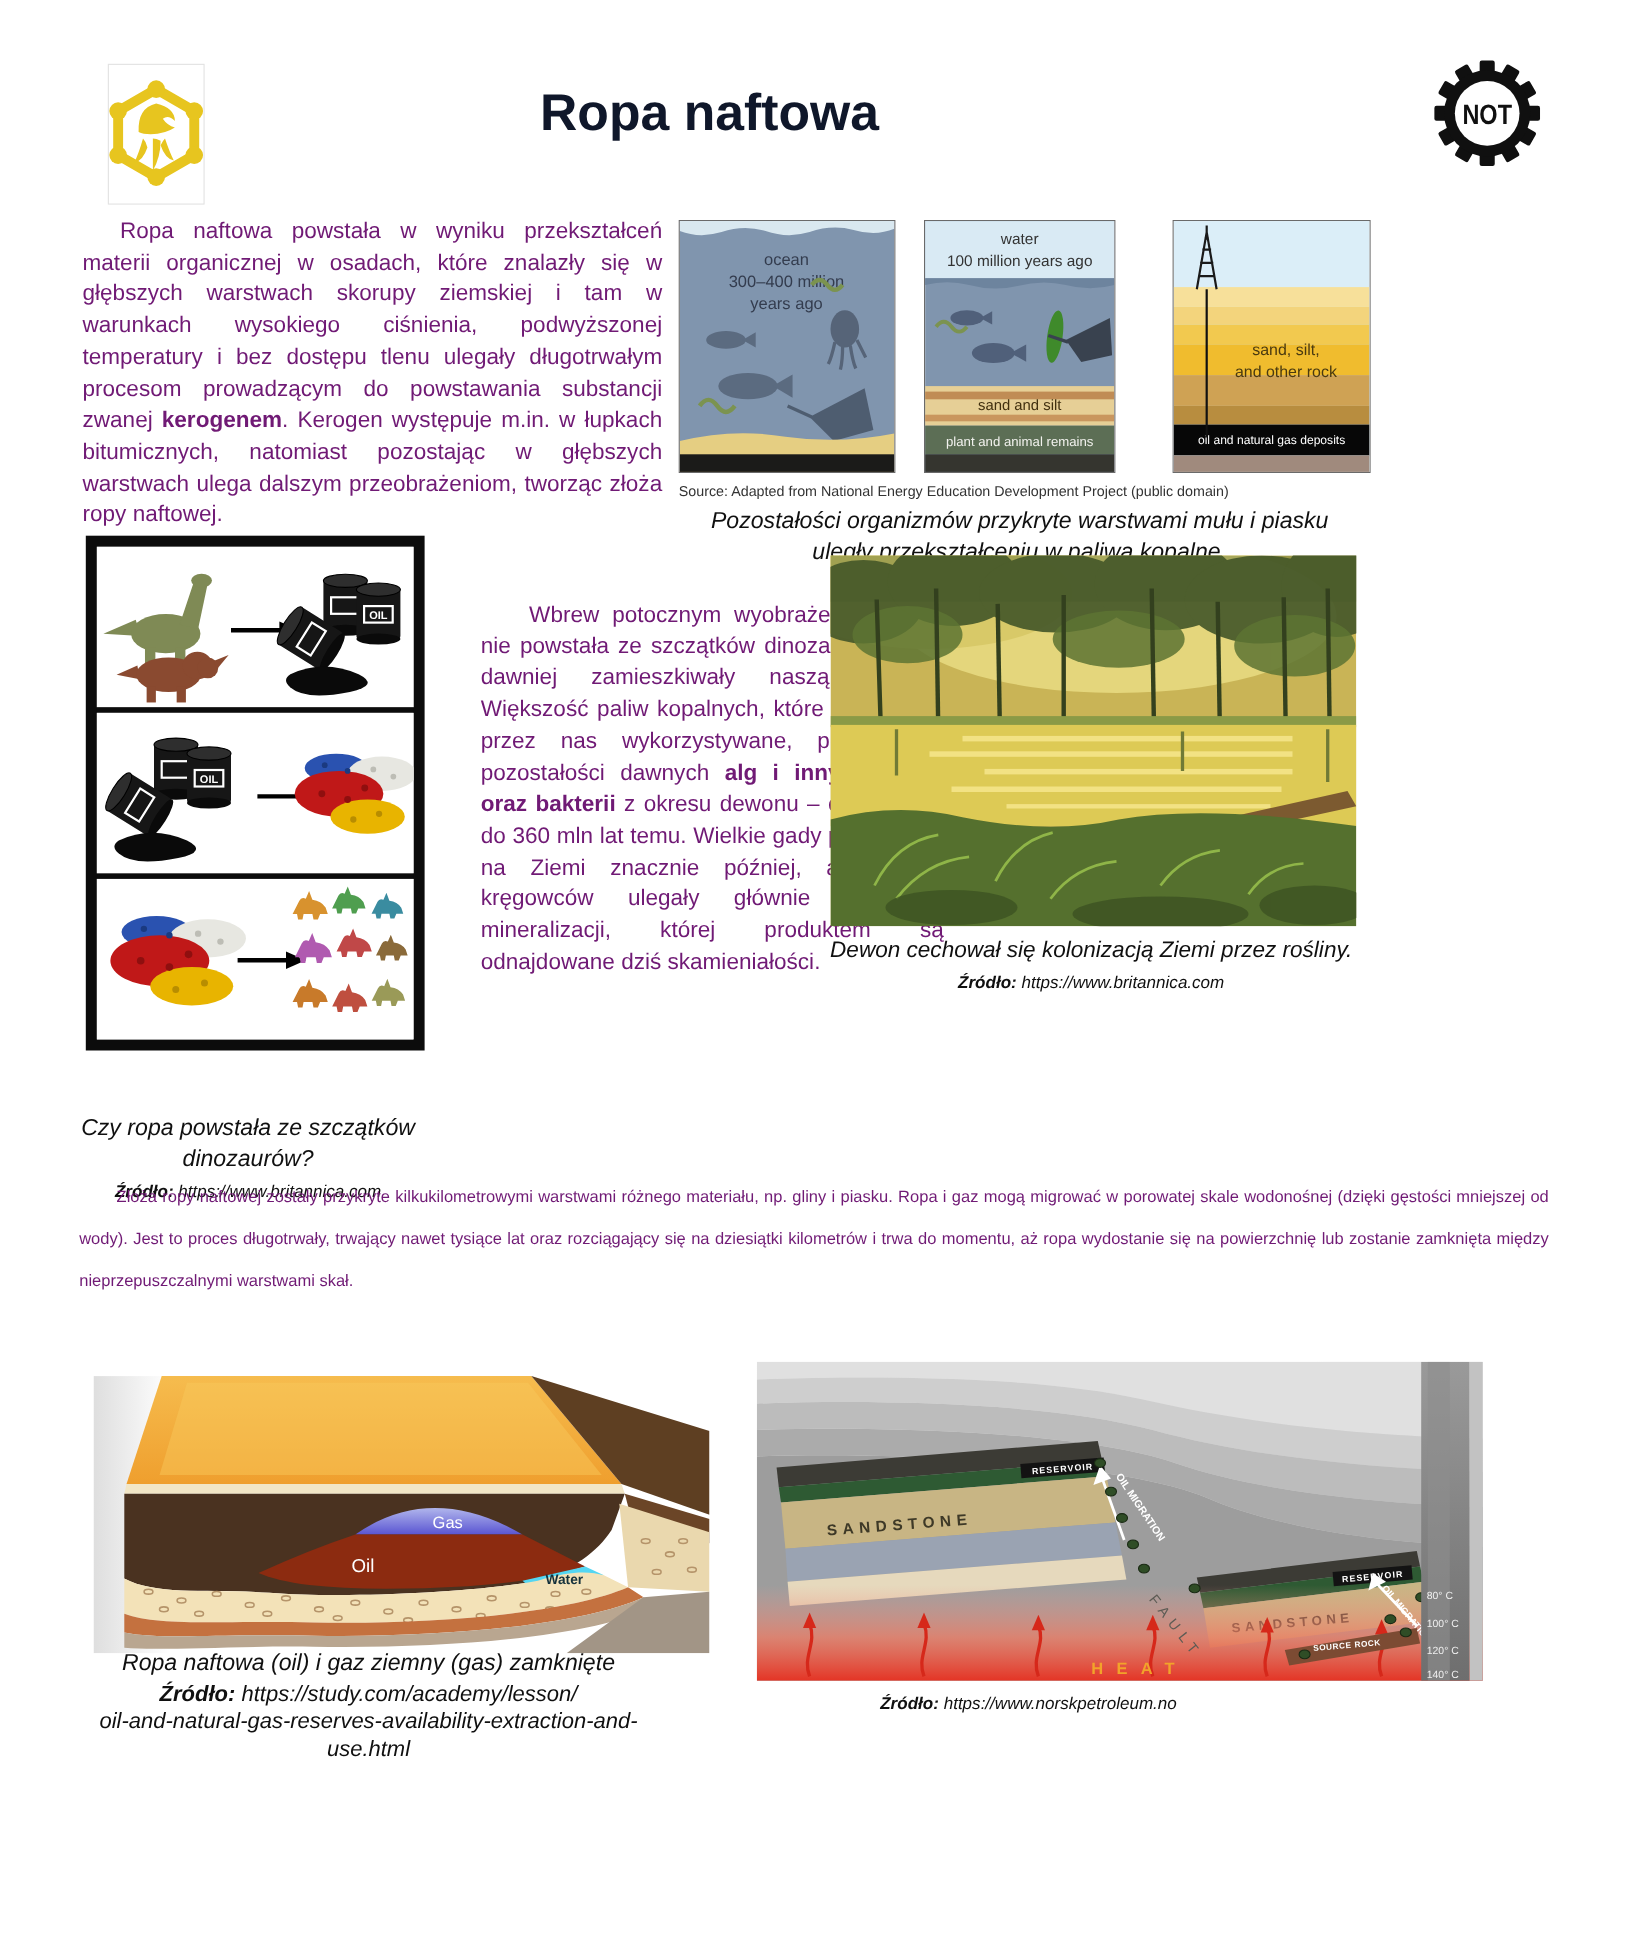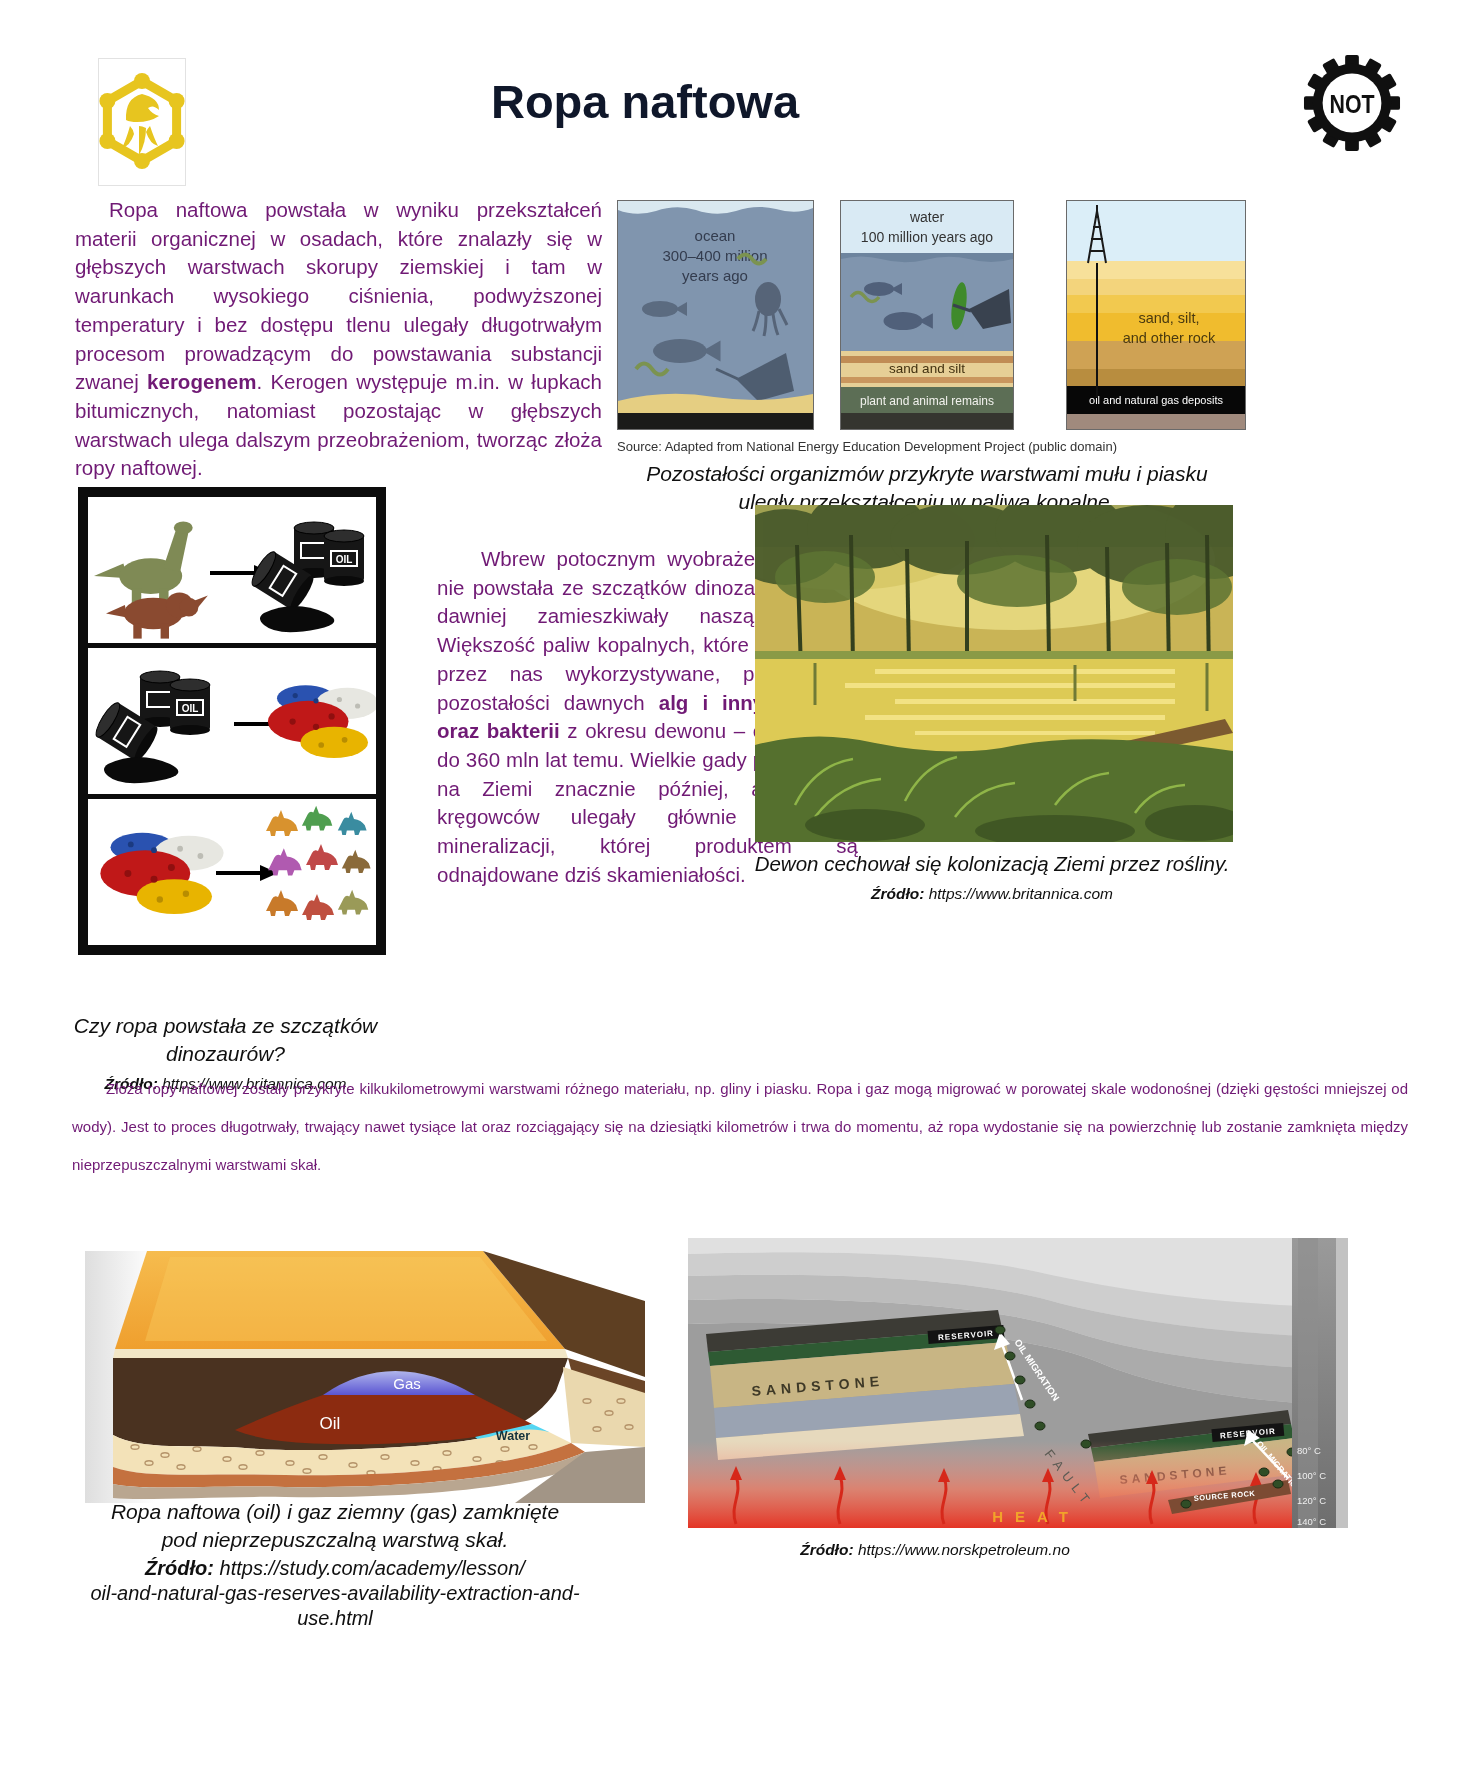--- a/index.html
+++ b/index.html
@@ -414,21 +414,20 @@
         <ellipse cx="536" cy="150" rx="4" ry="2.2"></ellipse>
     </g>
     <polygon points="500,201 560,196 560,252 430,252" fill="#a29586"></polygon>
     <text x="322" y="138" text-anchor="middle" font-size="15" fill="#ffffff">Gas</text>
     <text x="245" y="178" text-anchor="middle" font-size="17" fill="#ffffff">Oil</text>
     <text x="428" y="189" text-anchor="middle" font-size="12.5" fill="#15323c" font-weight="bold">Water</text>
   </svg>
 </div>
 <div class="abs caption trap-caption">
   <div>Ropa naftowa (oil) i gaz ziemny (gas) zamknięte</div>
-  <div>pod nieprzepuszczalną warstwą skał.</div>
   <div class="source-line trap-source">
     <span class="src-label">Źródło:</span>
     <span class="src-url">https://study.com/academy/lesson/</span><br>
     <span class="src-url">oil-and-natural-gas-reserves-availability-extraction-and-use.html</span>
   </div>
 </div>
 
 <div class="abs mig-figure">
   <svg width="660" height="290" viewBox="0 0 660 290">
     <defs>

